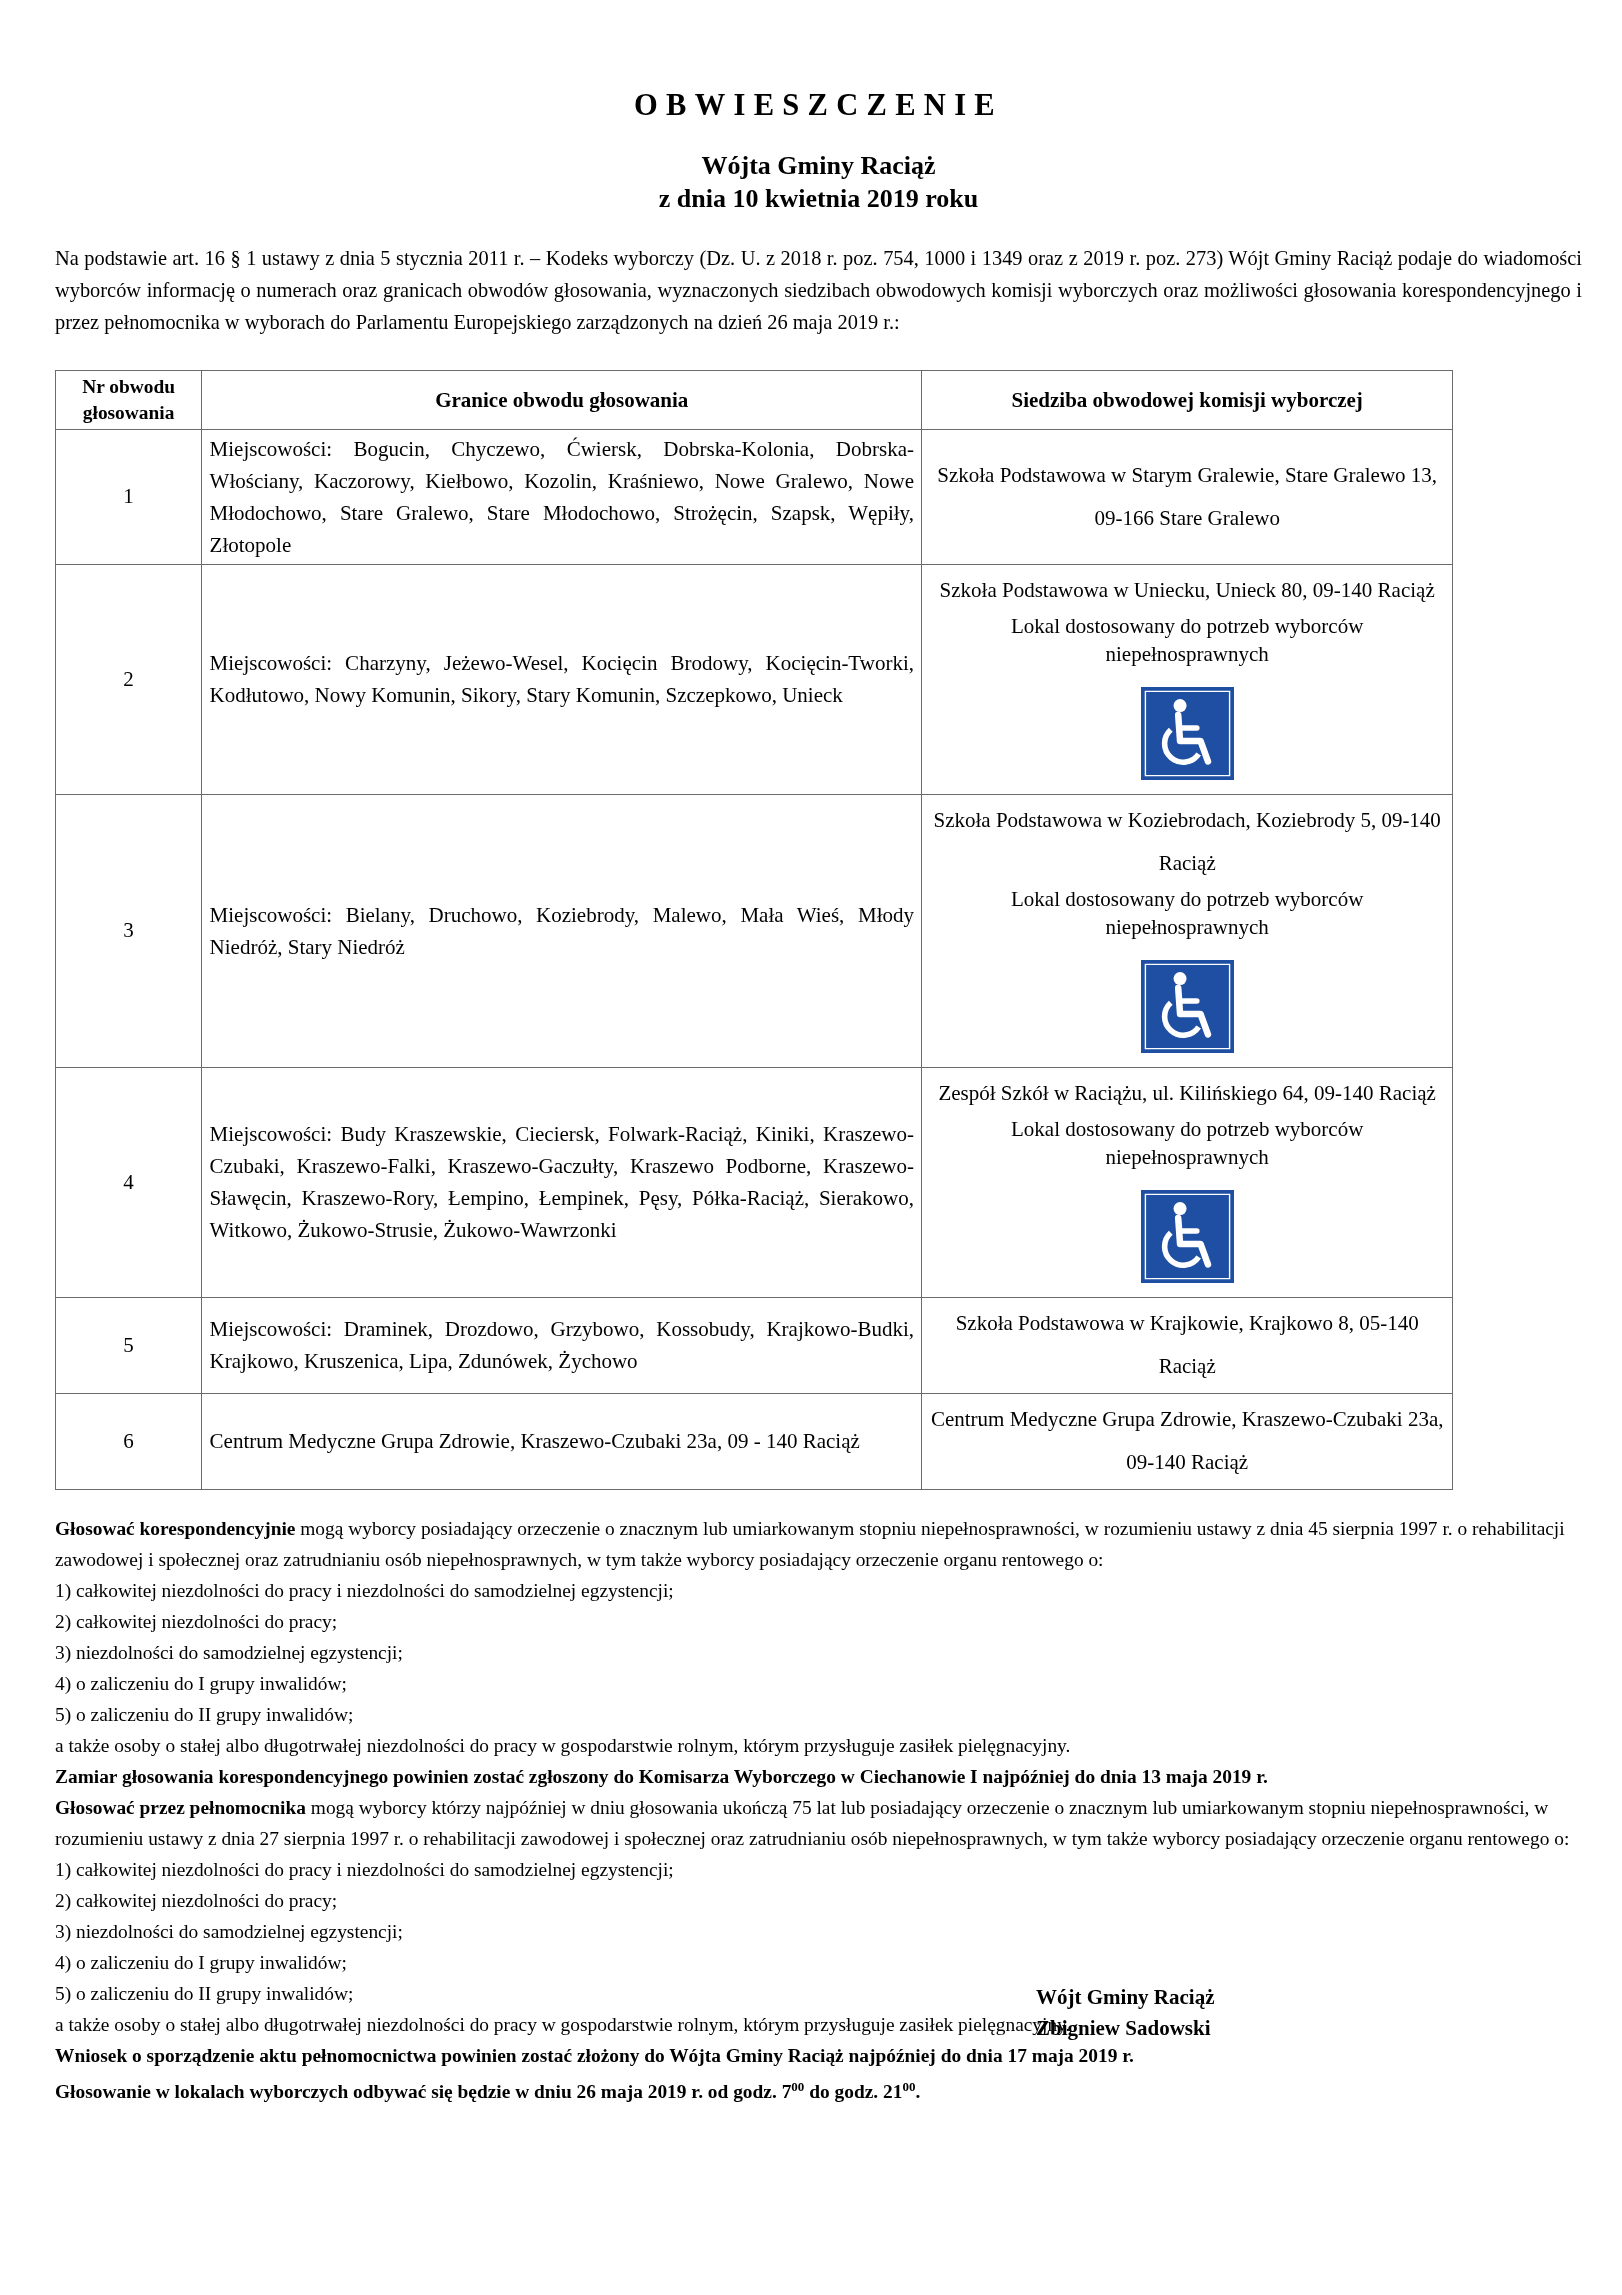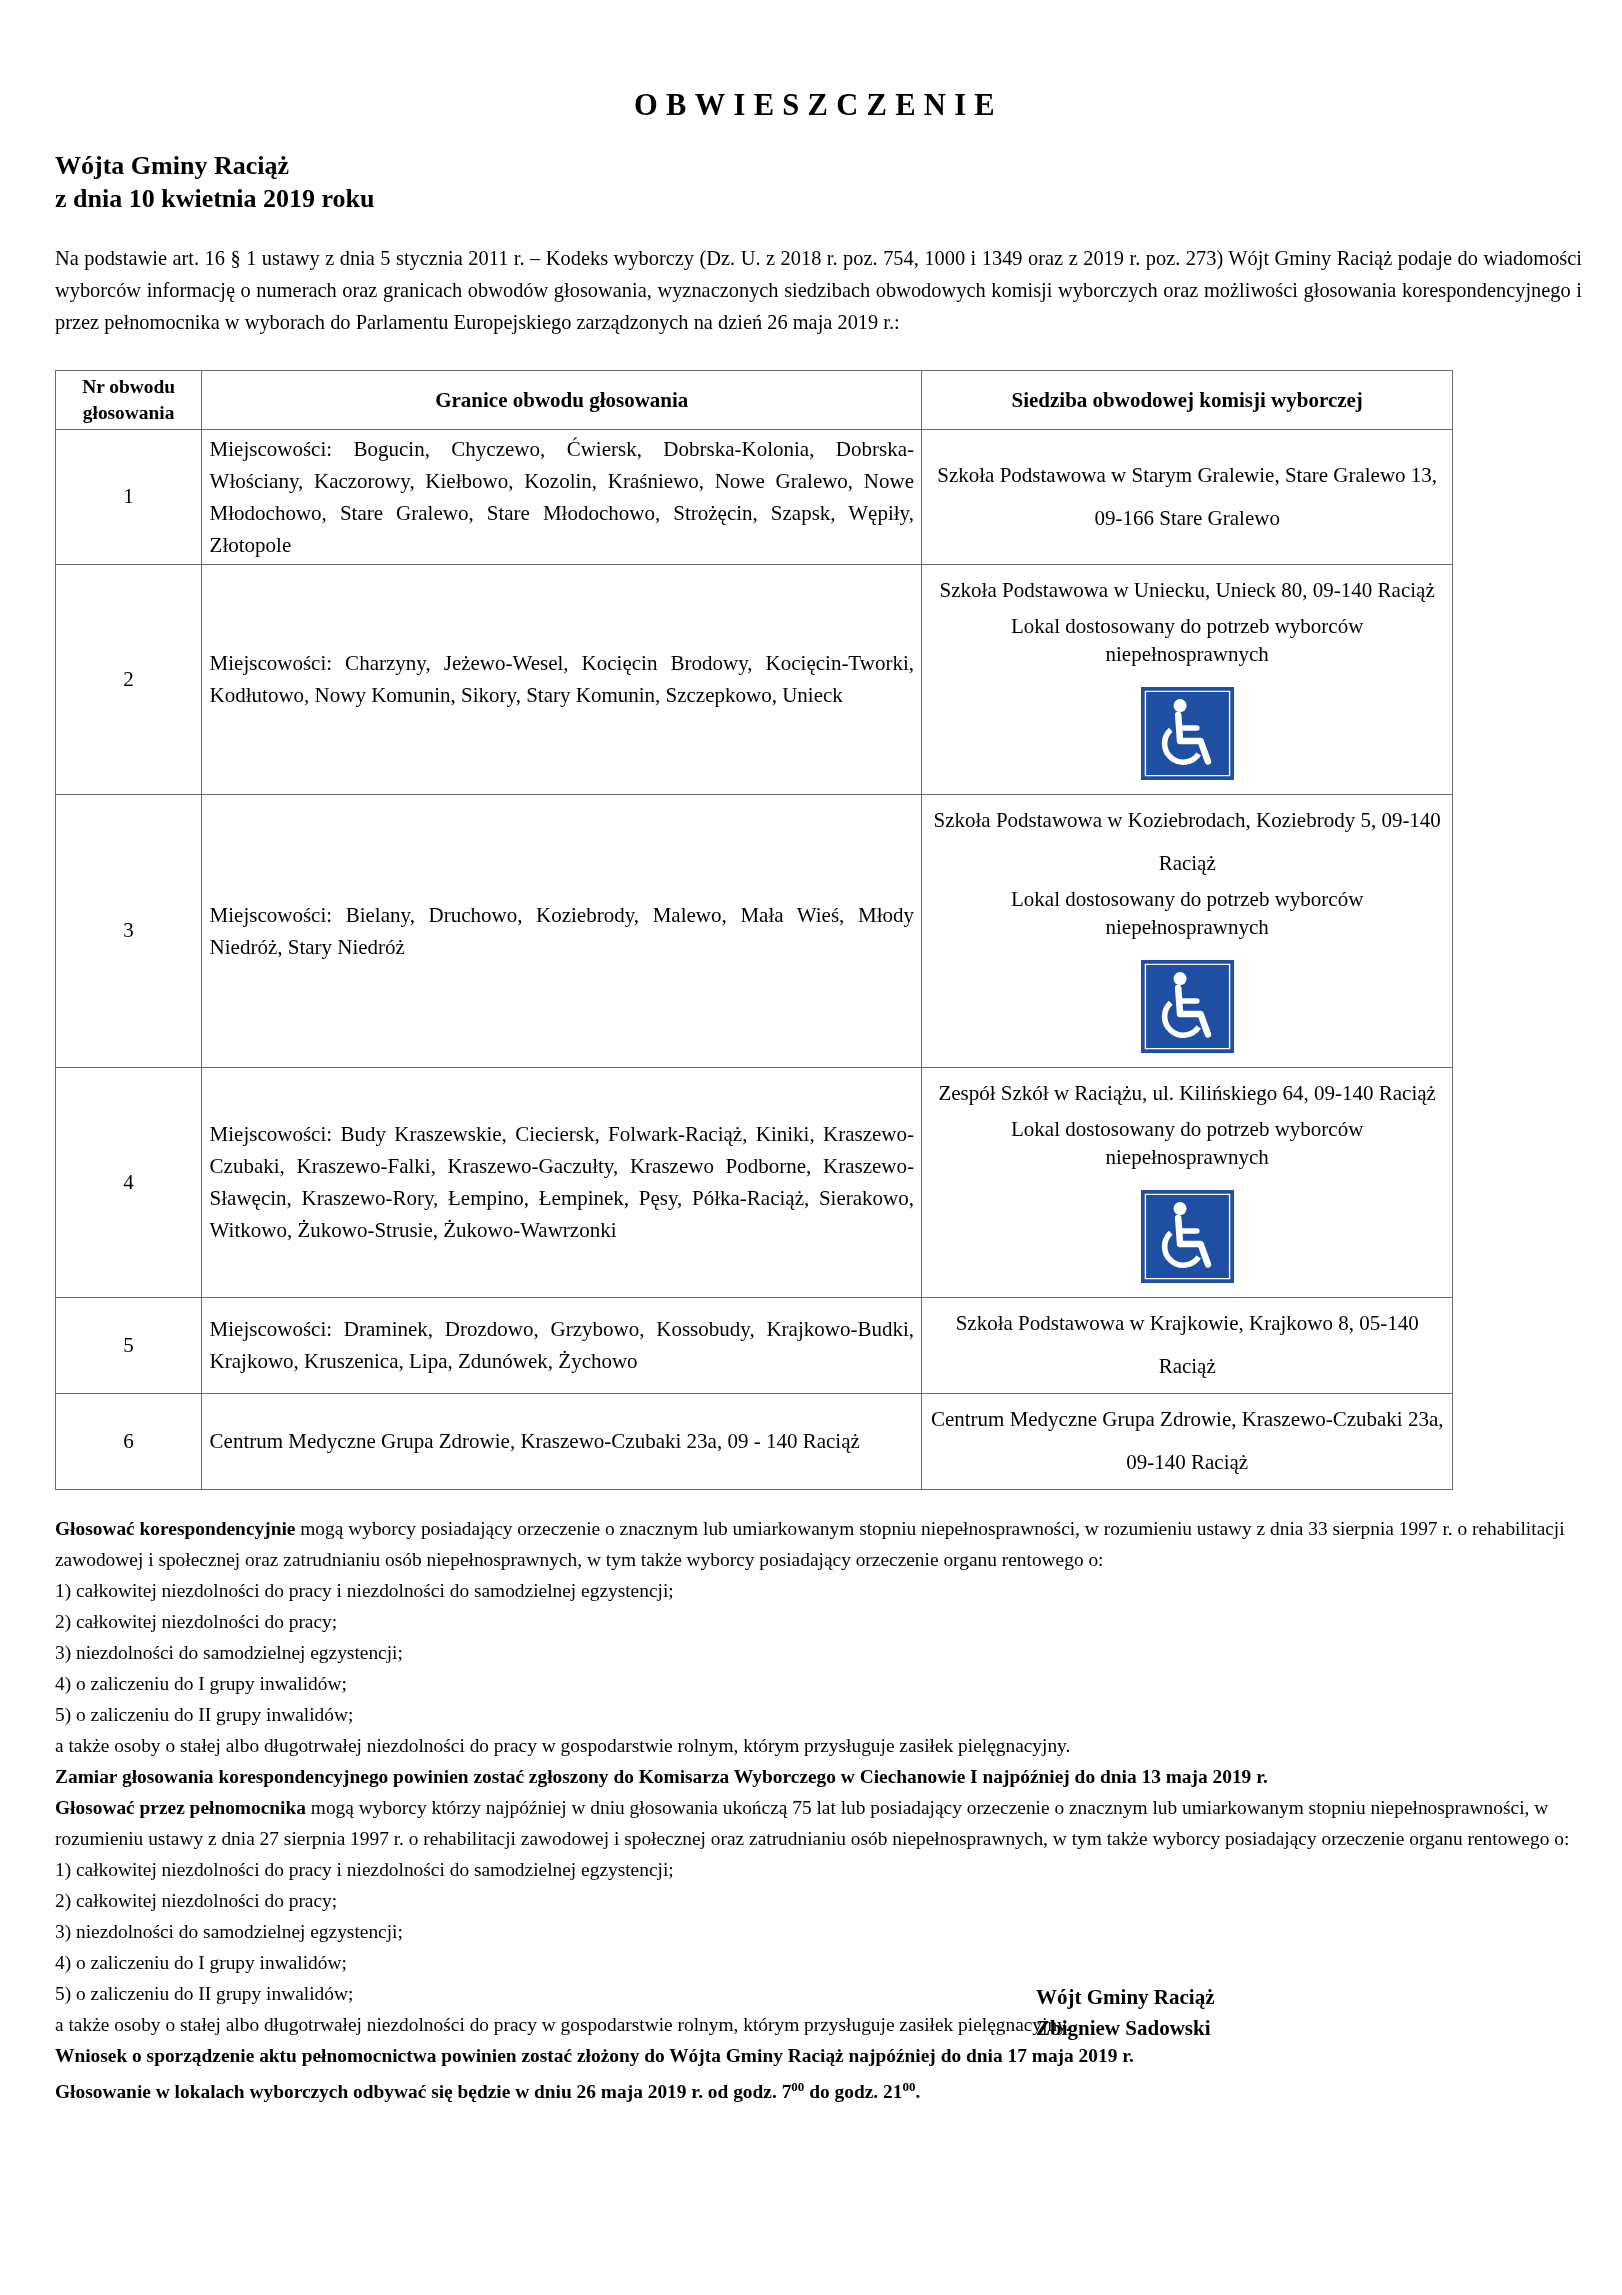--- a/index.html
+++ b/index.html
@@ -5,21 +5,21 @@
   html, body { margin: 0; padding: 0; background: #ffffff; }
   body {
     width: 1623px; height: 2295px; position: relative; overflow: hidden;
     font-family: "Liberation Serif", "DejaVu Serif", serif; color: #000;
   }
   .page { position: absolute; left: 55px; top: 0; width: 1527px; margin-top: 32px; }
   .title {
     text-align: center; font-weight: bold; font-size: 30.5px; letter-spacing: 8.3px;
     margin-top: 56px; height: 42px;
   }
-  .subtitle { text-align: left; font-weight: bold; font-size: 26px; line-height: 33px; margin-top: 19.4px; }
+  .subtitle { text-align: center; font-weight: bold; font-size: 26px; line-height: 33px; margin-top: 19.4px; }
   .intro { font-size: 20.4px; line-height: 32px; margin-top: 27px; text-align: justify; }
   table.circuits {
     border-collapse: collapse; width: 1398px; margin-top: 32px; font-size: 21px;
   }
   table.circuits td, table.circuits th {
     border: 1.4px solid #6b6b6b; vertical-align: middle;
   }
   table.circuits th { font-weight: bold; text-align: center; padding: 2.8px 4.6px; line-height: 26px; }
   th.col-nr { width: 136px; font-size: 19.4px; }
   th.col-gr { width: 710px; }
@@ -117,21 +117,21 @@
     <td class="nr">6</td>
     <td class="granice">Centrum Medyczne Grupa Zdrowie, Kraszewo-Czubaki 23a, 09 - 140 Raciąż</td>
     <td class="siedziba">
       <div class="sb">Centrum Medyczne Grupa Zdrowie, Kraszewo-Czubaki 23a, 09-140 Raciąż</div>
     </td>
   </tr>
       </tbody>
   </table>
 
   <div class="rules">
-    <p><span class="bold">Głosować korespondencyjnie</span><span> mogą wyborcy posiadający orzeczenie o znacznym lub umiarkowanym stopniu niepełnosprawności, w rozumieniu ustawy z dnia 33 sierpnia 1997 r. o rehabilitacji zawodowej i społecznej oraz zatrudnianiu osób niepełnosprawnych, w tym także wyborcy posiadający orzeczenie organu rentowego o:</span></p>
+    <p><span class="bold">Głosować korespondencyjnie</span><span> mogą wyborcy posiadający orzeczenie o znacznym lub umiarkowanym stopniu niepełnosprawności, w rozumieniu ustawy z dnia 45 sierpnia 1997 r. o rehabilitacji zawodowej i społecznej oraz zatrudnianiu osób niepełnosprawnych, w tym także wyborcy posiadający orzeczenie organu rentowego o:</span></p>
     <p>1) całkowitej niezdolności do pracy i niezdolności do samodzielnej egzystencji;</p>
     <p>2) całkowitej niezdolności do pracy;</p>
     <p>3) niezdolności do samodzielnej egzystencji;</p>
     <p>4) o zaliczeniu do I grupy inwalidów;</p>
     <p>5) o zaliczeniu do II grupy inwalidów;</p>
     <p>a także osoby o stałej albo długotrwałej niezdolności do pracy w gospodarstwie rolnym, którym przysługuje zasiłek pielęgnacyjny.</p>
     <p class="bold">Zamiar głosowania korespondencyjnego powinien zostać zgłoszony do Komisarza Wyborczego w Ciechanowie I najpóźniej do dnia 13 maja 2019 r.</p>
     <p><span class="bold">Głosować przez pełnomocnika</span><span> mogą wyborcy którzy najpóźniej w dniu głosowania ukończą 75 lat lub posiadający orzeczenie o znacznym lub umiarkowanym stopniu niepełnosprawności, w rozumieniu ustawy z dnia 27 sierpnia 1997 r. o rehabilitacji zawodowej i społecznej oraz zatrudnianiu osób niepełnosprawnych, w tym także wyborcy posiadający orzeczenie organu rentowego o:</span></p>
     <p>1) całkowitej niezdolności do pracy i niezdolności do samodzielnej egzystencji;</p>
     <p>2) całkowitej niezdolności do pracy;</p>

